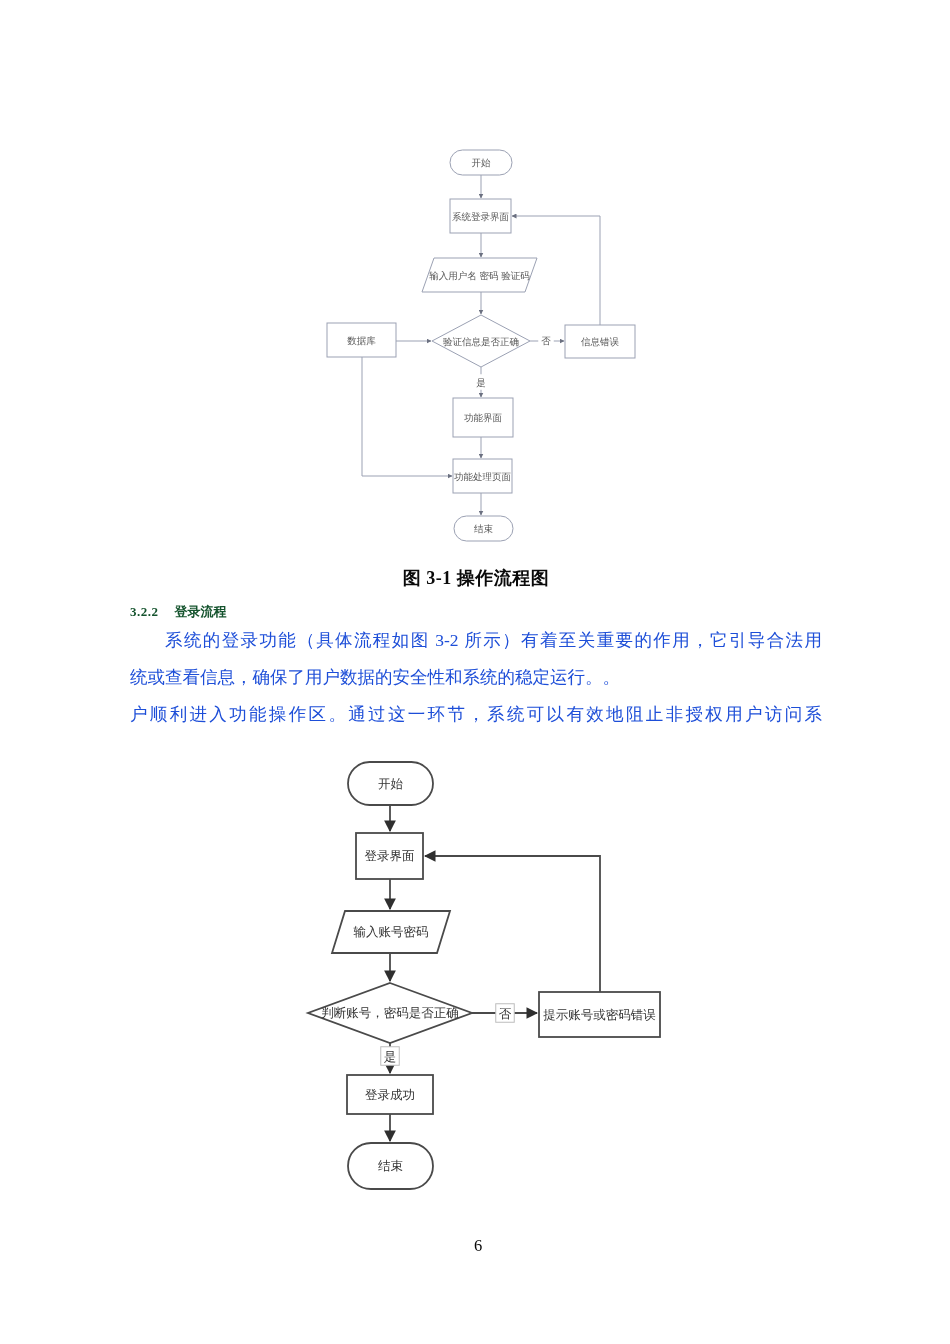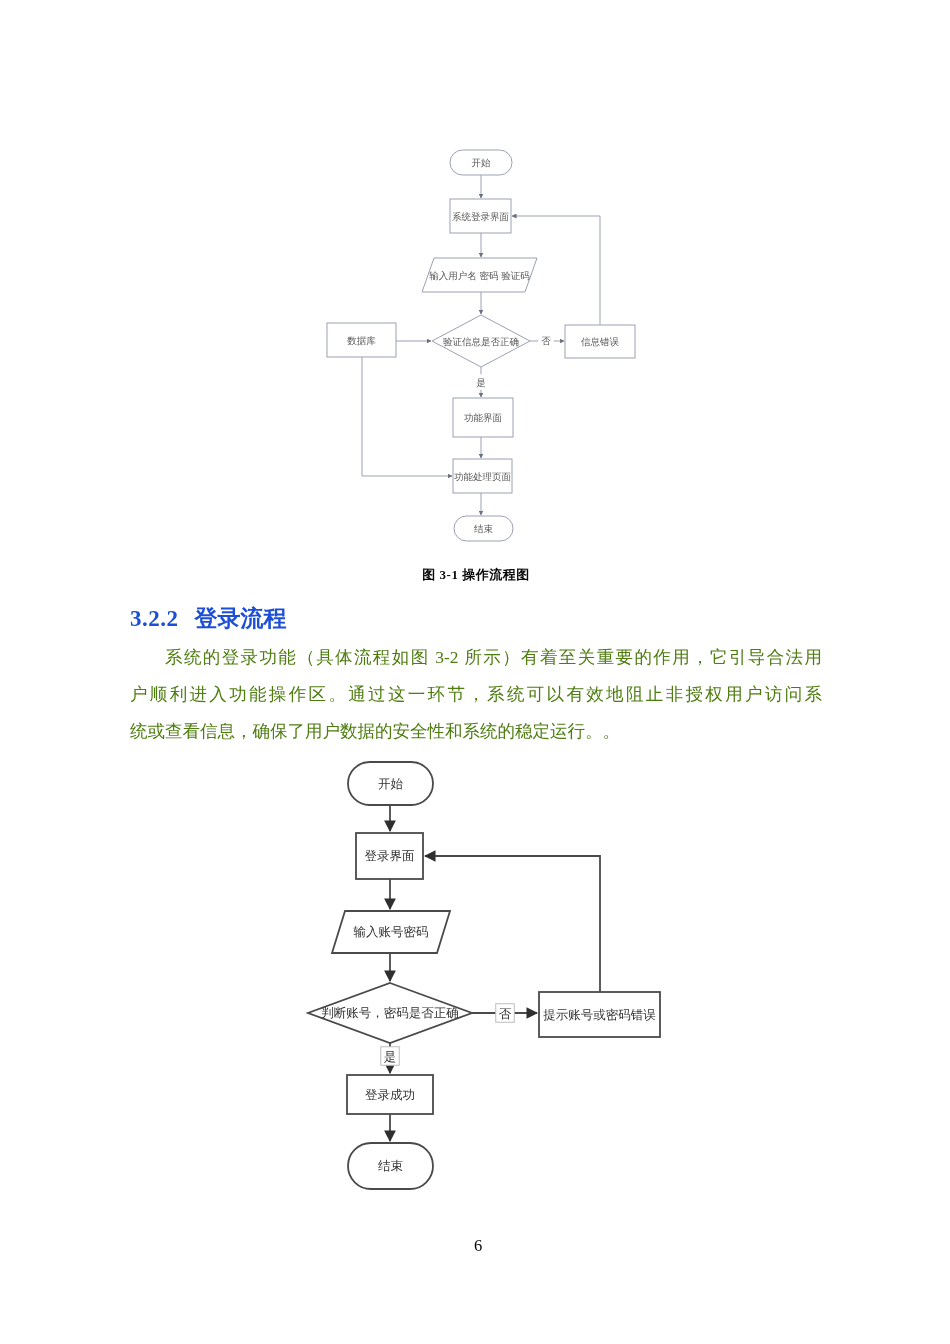--- a/index.html
+++ b/index.html
@@ -6,27 +6,27 @@
   .page{
     position:relative;width:950px;height:1344px;background:#ffffff;
     font-family:"Liberation Serif","DejaVu Serif",serif;color:#000;overflow:hidden;padding-left:6px;
   }
   .flow{position:absolute;}
   #flow1{left:315px;top:140px;}
   #flow2{left:295px;top:755px;}
   .flow text{font-family:"Liberation Sans","DejaVu Sans",sans-serif;}
   .caption{
     position:absolute;left:130px;width:692px;top:566px;text-align:center;
-    font-size:13px;font-weight:600;color:#0a0a0a;letter-spacing:.5px;
+    font-size:18px;font-weight:600;color:#0a0a0a;letter-spacing:.5px;
   }
-  .heading{position:absolute;left:130px;top:603px;font-size:23px;font-weight:700;color:#1d4ed8;}
+  .heading{position:absolute;left:130px;top:603px;font-size:13px;font-weight:700;color:#14532d;}
   .heading .num{margin-right:16px;letter-spacing:.5px;}
   .para{
-    position:absolute;left:130px;top:639px;width:692px;
-    font-size:17.5px;line-height:36.8px;color:#4d7c0f;
+    position:absolute;left:130px;top:622px;width:692px;
+    font-size:17.5px;line-height:36.8px;color:#1d4ed8;
   }
   .para .line{white-space:nowrap;}
   .para .jline{text-align:justify;text-align-last:justify;white-space:normal;}
   .para .indent{text-indent:2em;}
   .pageno{position:absolute;left:0;width:100%;top:1236px;text-align:center;font-size:16.5px;color:#0a0a0a;}
 </style>
 </head>
 <body>
 
 <div class="page">
@@ -72,22 +72,22 @@
     </svg>
 
   <div class="caption">图 3-1 操作流程图</div>
 
   <div class="heading">
     <span class="num">3.2.2</span><span>登录流程</span>
   </div>
 
   <div class="para">
     <div class="line jline indent">系统的登录功能（具体流程如图 3-2 所示）有着至关重要的作用，它引导合法用</div>
+    <div class="line">统或查看信息，确保了用户数据的安全性和系统的稳定运行。。</div>
     <div class="line jline">户顺利进入功能操作区。通过这一环节，系统可以有效地阻止非授权用户访问系</div>
-    <div class="line">统或查看信息，确保了用户数据的安全性和系统的稳定运行。。</div>
   </div>
 
   <svg id="flow2" class="flow" width="380" height="440" viewBox="0 0 380 440">
       <defs>
         <marker id="flow2-arrow" viewBox="0 0 10 10" refX="9" refY="5" markerWidth="6.5" markerHeight="6.5" orient="auto">
           <path d="M0,0 L10,5 L0,10 z" fill="#2f2f2f"></path>
         </marker>
       </defs>
       <polyline points="95,50 95,76" fill="none" stroke="#4a4a4a" stroke-width="1.8" marker-end="url(#flow2-arrow)"></polyline>
       <polyline points="95,124 95,154" fill="none" stroke="#4a4a4a" stroke-width="1.8" marker-end="url(#flow2-arrow)"></polyline>

